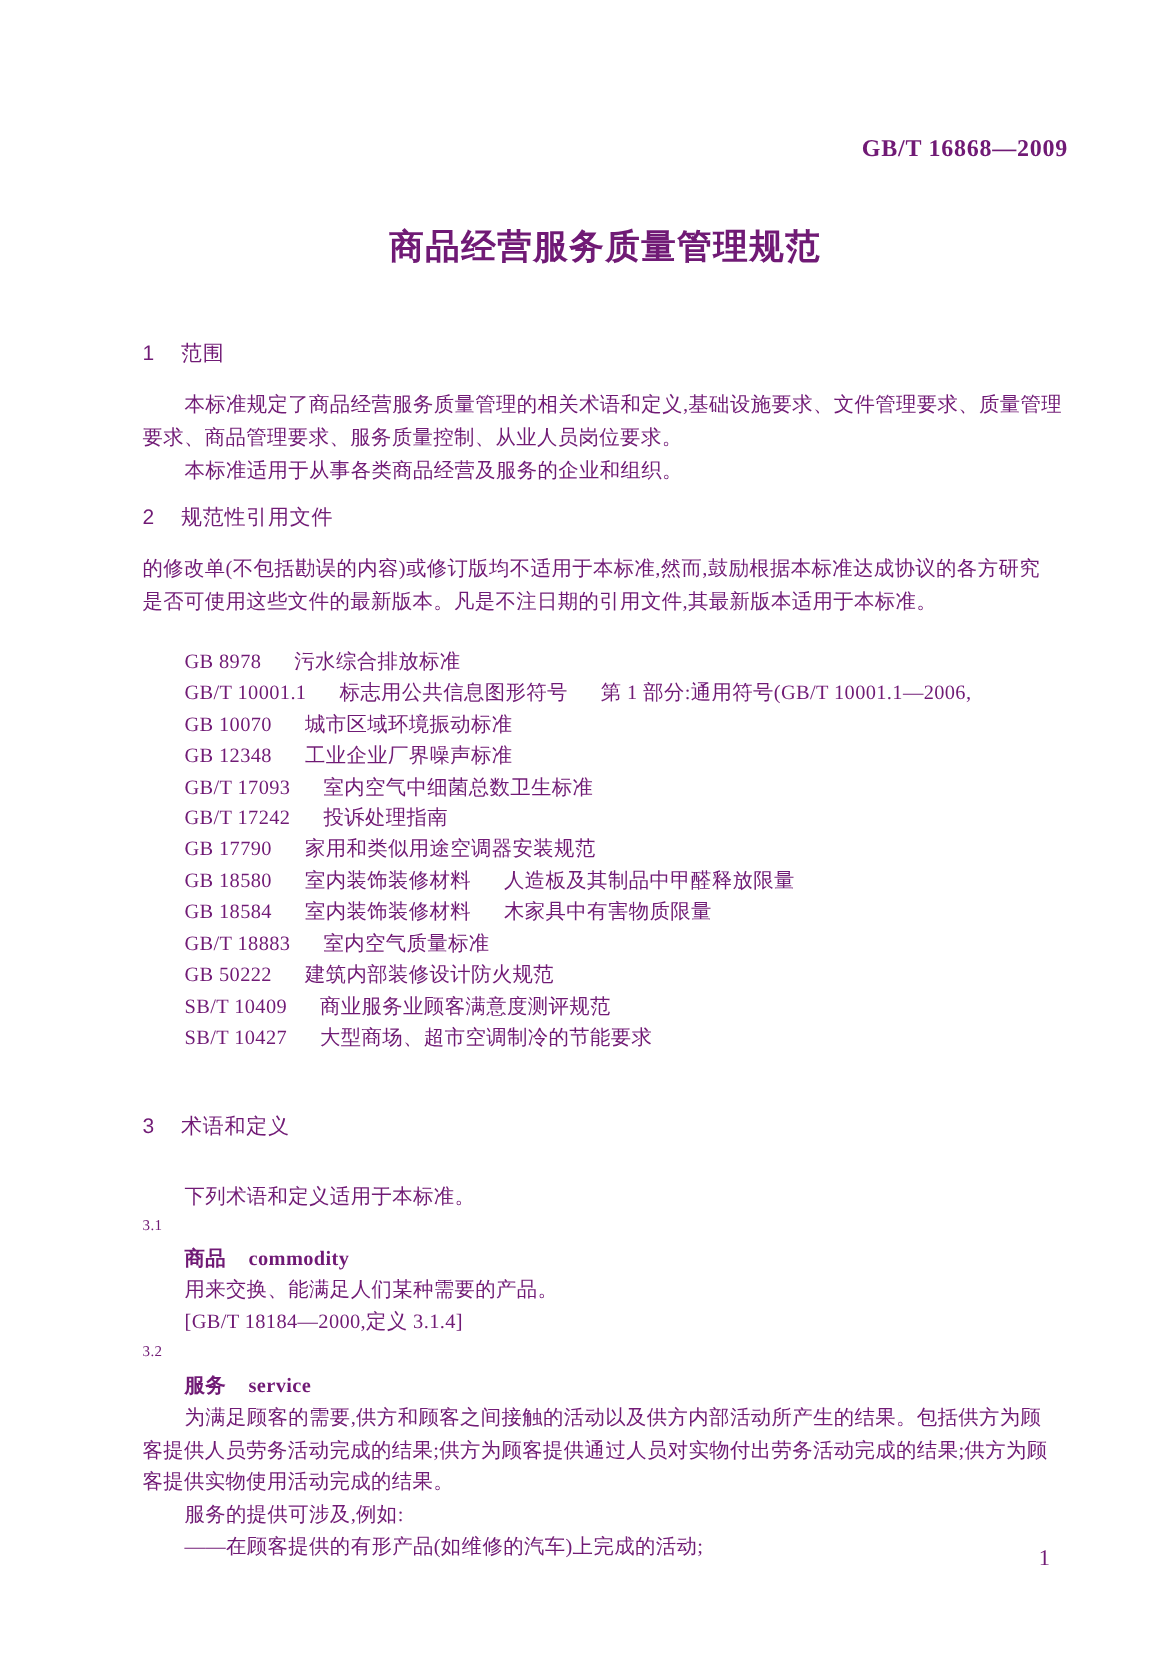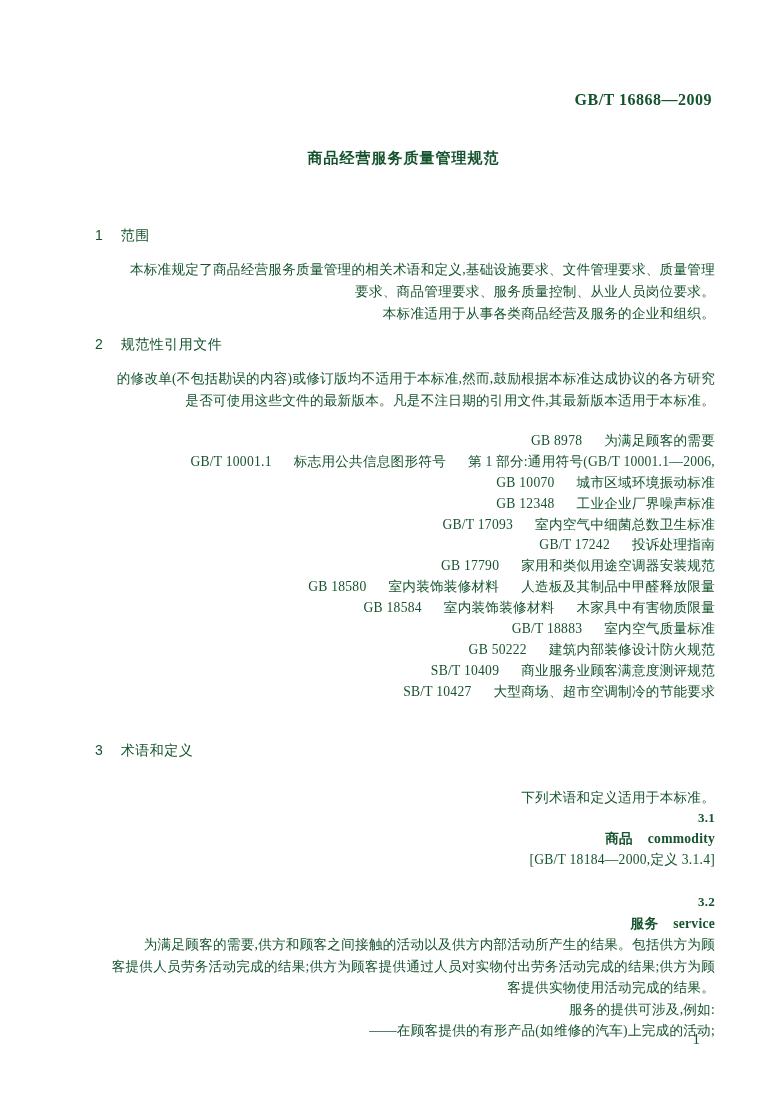--- a/index.html
+++ b/index.html
@@ -6,63 +6,63 @@
     margin: 0;
     padding: 0;
     background: #ffffff;
     font-family: "Liberation Serif", "DejaVu Serif", serif;
   }
   .page {
     position: relative;
     width: 783px;
     height: 1120px;
     background: #ffffff;
-    color: #14532d;
+    color: #701a75;
     overflow: hidden;
   }
   .abs { position: absolute; }
   .doc-number {
     top: 91px;
     right: 71px;
     font-size: 16px;
     font-weight: bold;
     letter-spacing: 0.5px;
     white-space: nowrap;
   }
   .doc-title {
     top: 149px;
     left: 95px;
     right: 71px;
     margin: 0;
     text-align: center;
     font-family: "Liberation Sans", "DejaVu Sans", sans-serif;
-    font-size: 15px;
+    font-size: 23px;
     font-weight: bold;
     letter-spacing: 1px;
     white-space: nowrap;
   }
   .s-heading {
     left: 95px;
     font-family: "Liberation Sans", "DejaVu Sans", sans-serif;
     font-size: 14px;
     font-weight: normal;
     letter-spacing: 0.5px;
     white-space: nowrap;
   }
   .s-heading .h-label { margin-left: 13px; }
   .block { left: 95px; width: 620px; font-size: 13.6px; letter-spacing: 0.25px; }
-  .line { white-space: nowrap; text-align: right; }
+  .line { white-space: nowrap; }
   .lh22  .line { height: 22px;   line-height: 22px; }
   .lh209 .line { height: 20.9px; line-height: 20.9px; }
   .lh215 .line { height: 21.5px; line-height: 21.5px; }
   .indent { padding-left: 28px; }
   .ref { padding-left: 28px; }
   .ref.cont { padding-left: 0; }
   .ref .seg + .seg { margin-left: 22px; }
-  .clause-num { font-size: 13px; font-weight: bold; }
+  .clause-num { font-size: 10px; }
   .term .term-zh {
     font-family: "Liberation Sans", "DejaVu Sans", sans-serif;
     font-weight: bold;
   }
   .term .term-en {
     margin-left: 15px;
     font-weight: bold;
   }
   .page-number {
     top: 1031px;
@@ -98,21 +98,21 @@
     <span class="h-label">规范性引用文件</span>
   </div>
 
   <div class="abs block lh22" style="top:368px">
     <div class="line">的修改单(不包括勘误的内容)或修订版均不适用于本标准,然而,鼓励根据本标准达成协议的各方研究</div>
     <div class="line">是否可使用这些文件的最新版本。凡是不注日期的引用文件,其最新版本适用于本标准。</div>
   </div>
 
   <div class="abs block lh209" style="top:431px">
     <div class="line ref">
-      <span class="seg">GB 8978</span><span class="seg">为满足顾客的需要</span>
+      <span class="seg">GB 8978</span><span class="seg">污水综合排放标准</span>
     </div>
     <div class="line ref">
       <span class="seg">GB/T 10001.1</span><span class="seg">标志用公共信息图形符号</span><span class="seg">第 1 部分:通用符号(GB/T 10001.1—2006,</span>
     </div>
     <div class="line ref">
       <span class="seg">GB 10070</span><span class="seg">城市区域环境振动标准</span>
     </div>
     <div class="line ref">
       <span class="seg">GB 12348</span><span class="seg">工业企业厂界噪声标准</span>
     </div>
@@ -152,20 +152,21 @@
 
   <div class="abs block lh22" style="top:787px">
     <div class="line indent">下列术语和定义适用于本标准。</div>
   </div>
 
   <div class="abs block lh209" style="top:808px">
     <div class="line clause-num">3.1</div>
     <div class="line indent term">
       <span class="term-zh">商品</span><span class="term-en">commodity</span>
     </div>
+    <div class="line indent">用来交换、能满足人们某种需要的产品。</div>
     <div class="line indent">[GB/T 18184—2000,定义 3.1.4]</div>
   </div>
 
   <div class="abs block lh215" style="top:891px">
     <div class="line clause-num">3.2</div>
     <div class="line indent term">
       <span class="term-zh">服务</span><span class="term-en">service</span>
     </div>
     <div class="line indent">为满足顾客的需要,供方和顾客之间接触的活动以及供方内部活动所产生的结果。包括供方为顾</div>
     <div class="line">客提供人员劳务活动完成的结果;供方为顾客提供通过人员对实物付出劳务活动完成的结果;供方为顾</div>

